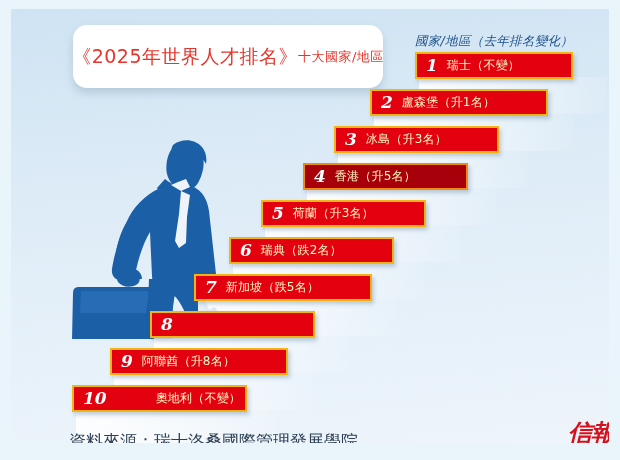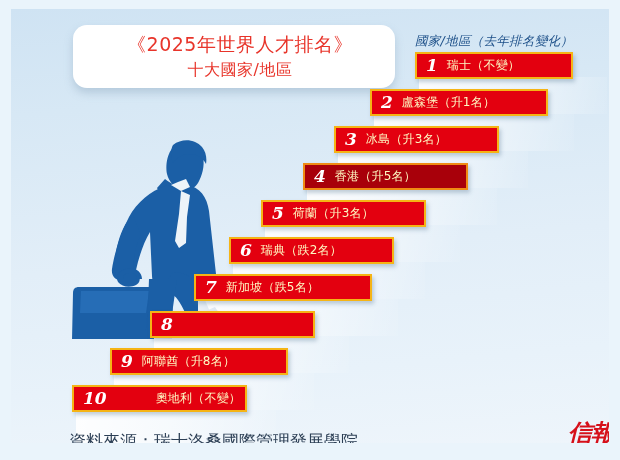--- a/index.html
+++ b/index.html
@@ -35,35 +35,34 @@
   .title-plate {
     position: absolute;
     left: 62px;
     top: 16px;
     width: 310px;
     height: 63px;
     background: #ffffff;
     border-radius: 14px;
     box-shadow: 0 5px 8px rgba(120,150,175,0.35);
     display: flex;
-    flex-direction: column;
+    flex-direction: row;
     align-items: center;
     justify-content: center;
-    padding-left: 12px;
   }
   .title-line1 {
     color: #e8342a;
     font-size: 19px;
     letter-spacing: 0.5px;
     line-height: 25px;
     white-space: nowrap;
   }
   .title-line2 {
     color: #e8342a;
-    font-size: 16px;
+    font-size: 13px;
     letter-spacing: 0.5px;
     line-height: 25px;
     white-space: nowrap;
   }
 
   
   .col-header {
     position: absolute;
     left: 404px;
     top: 24px;

